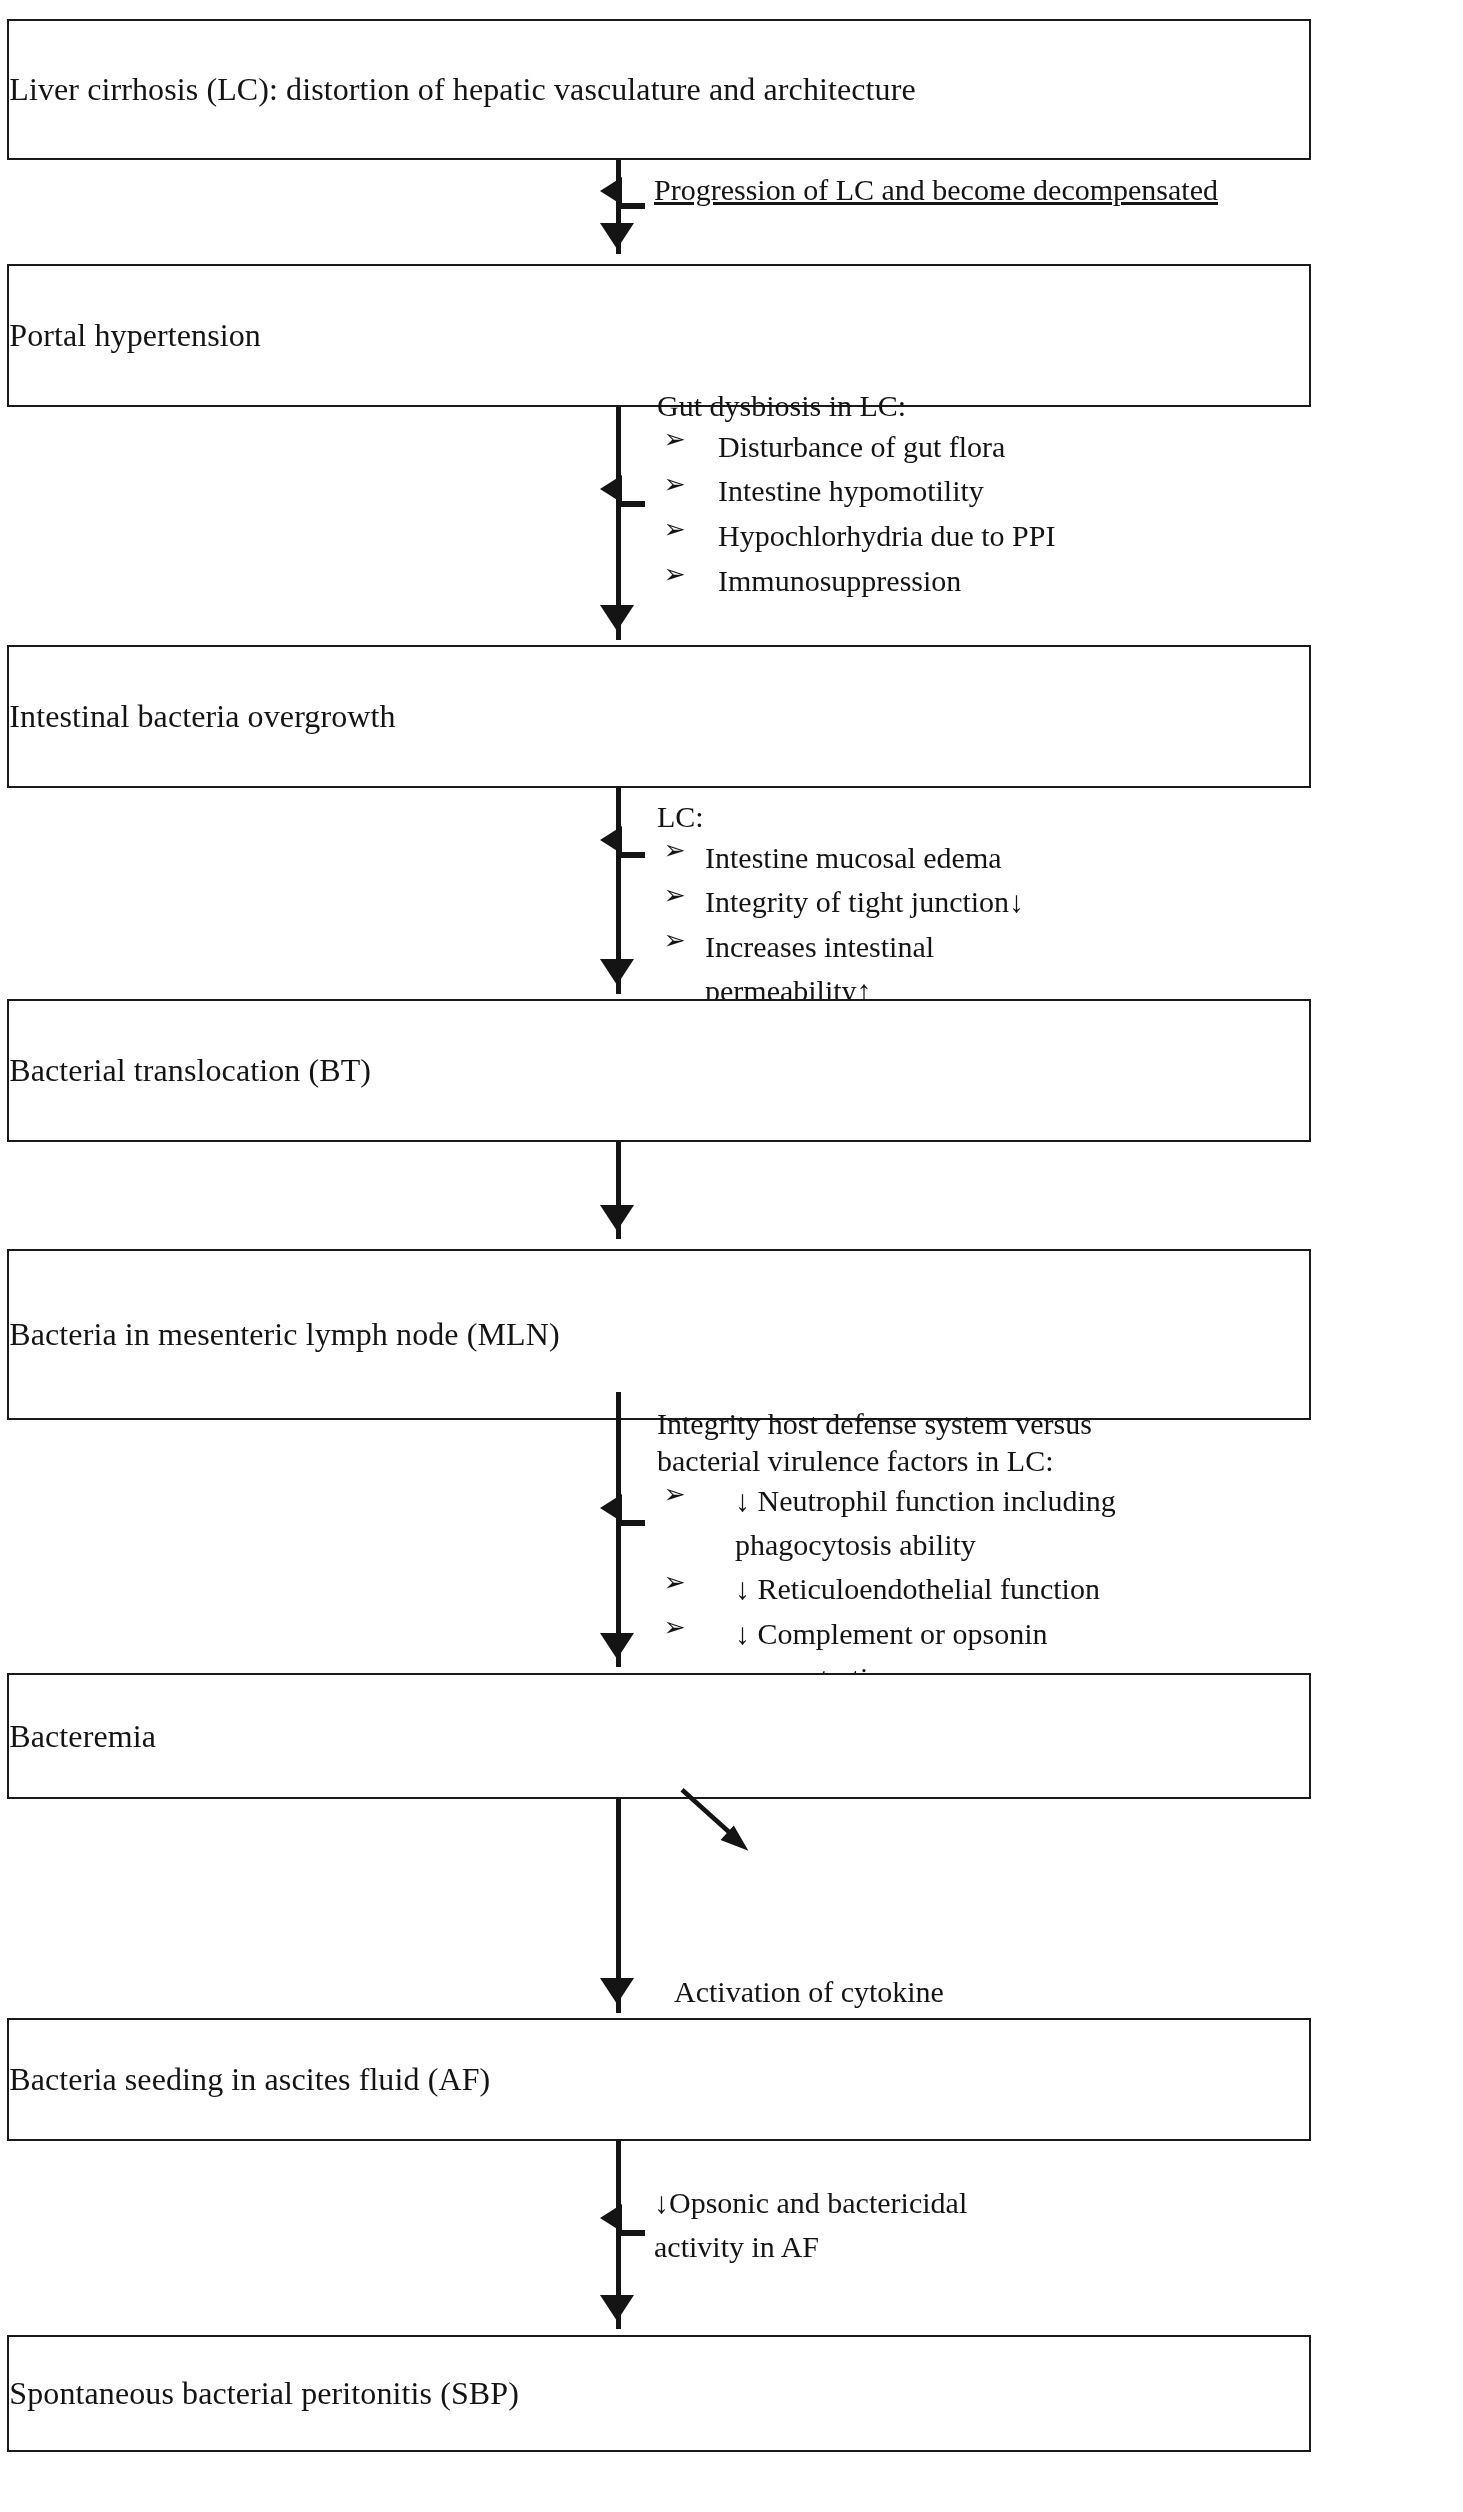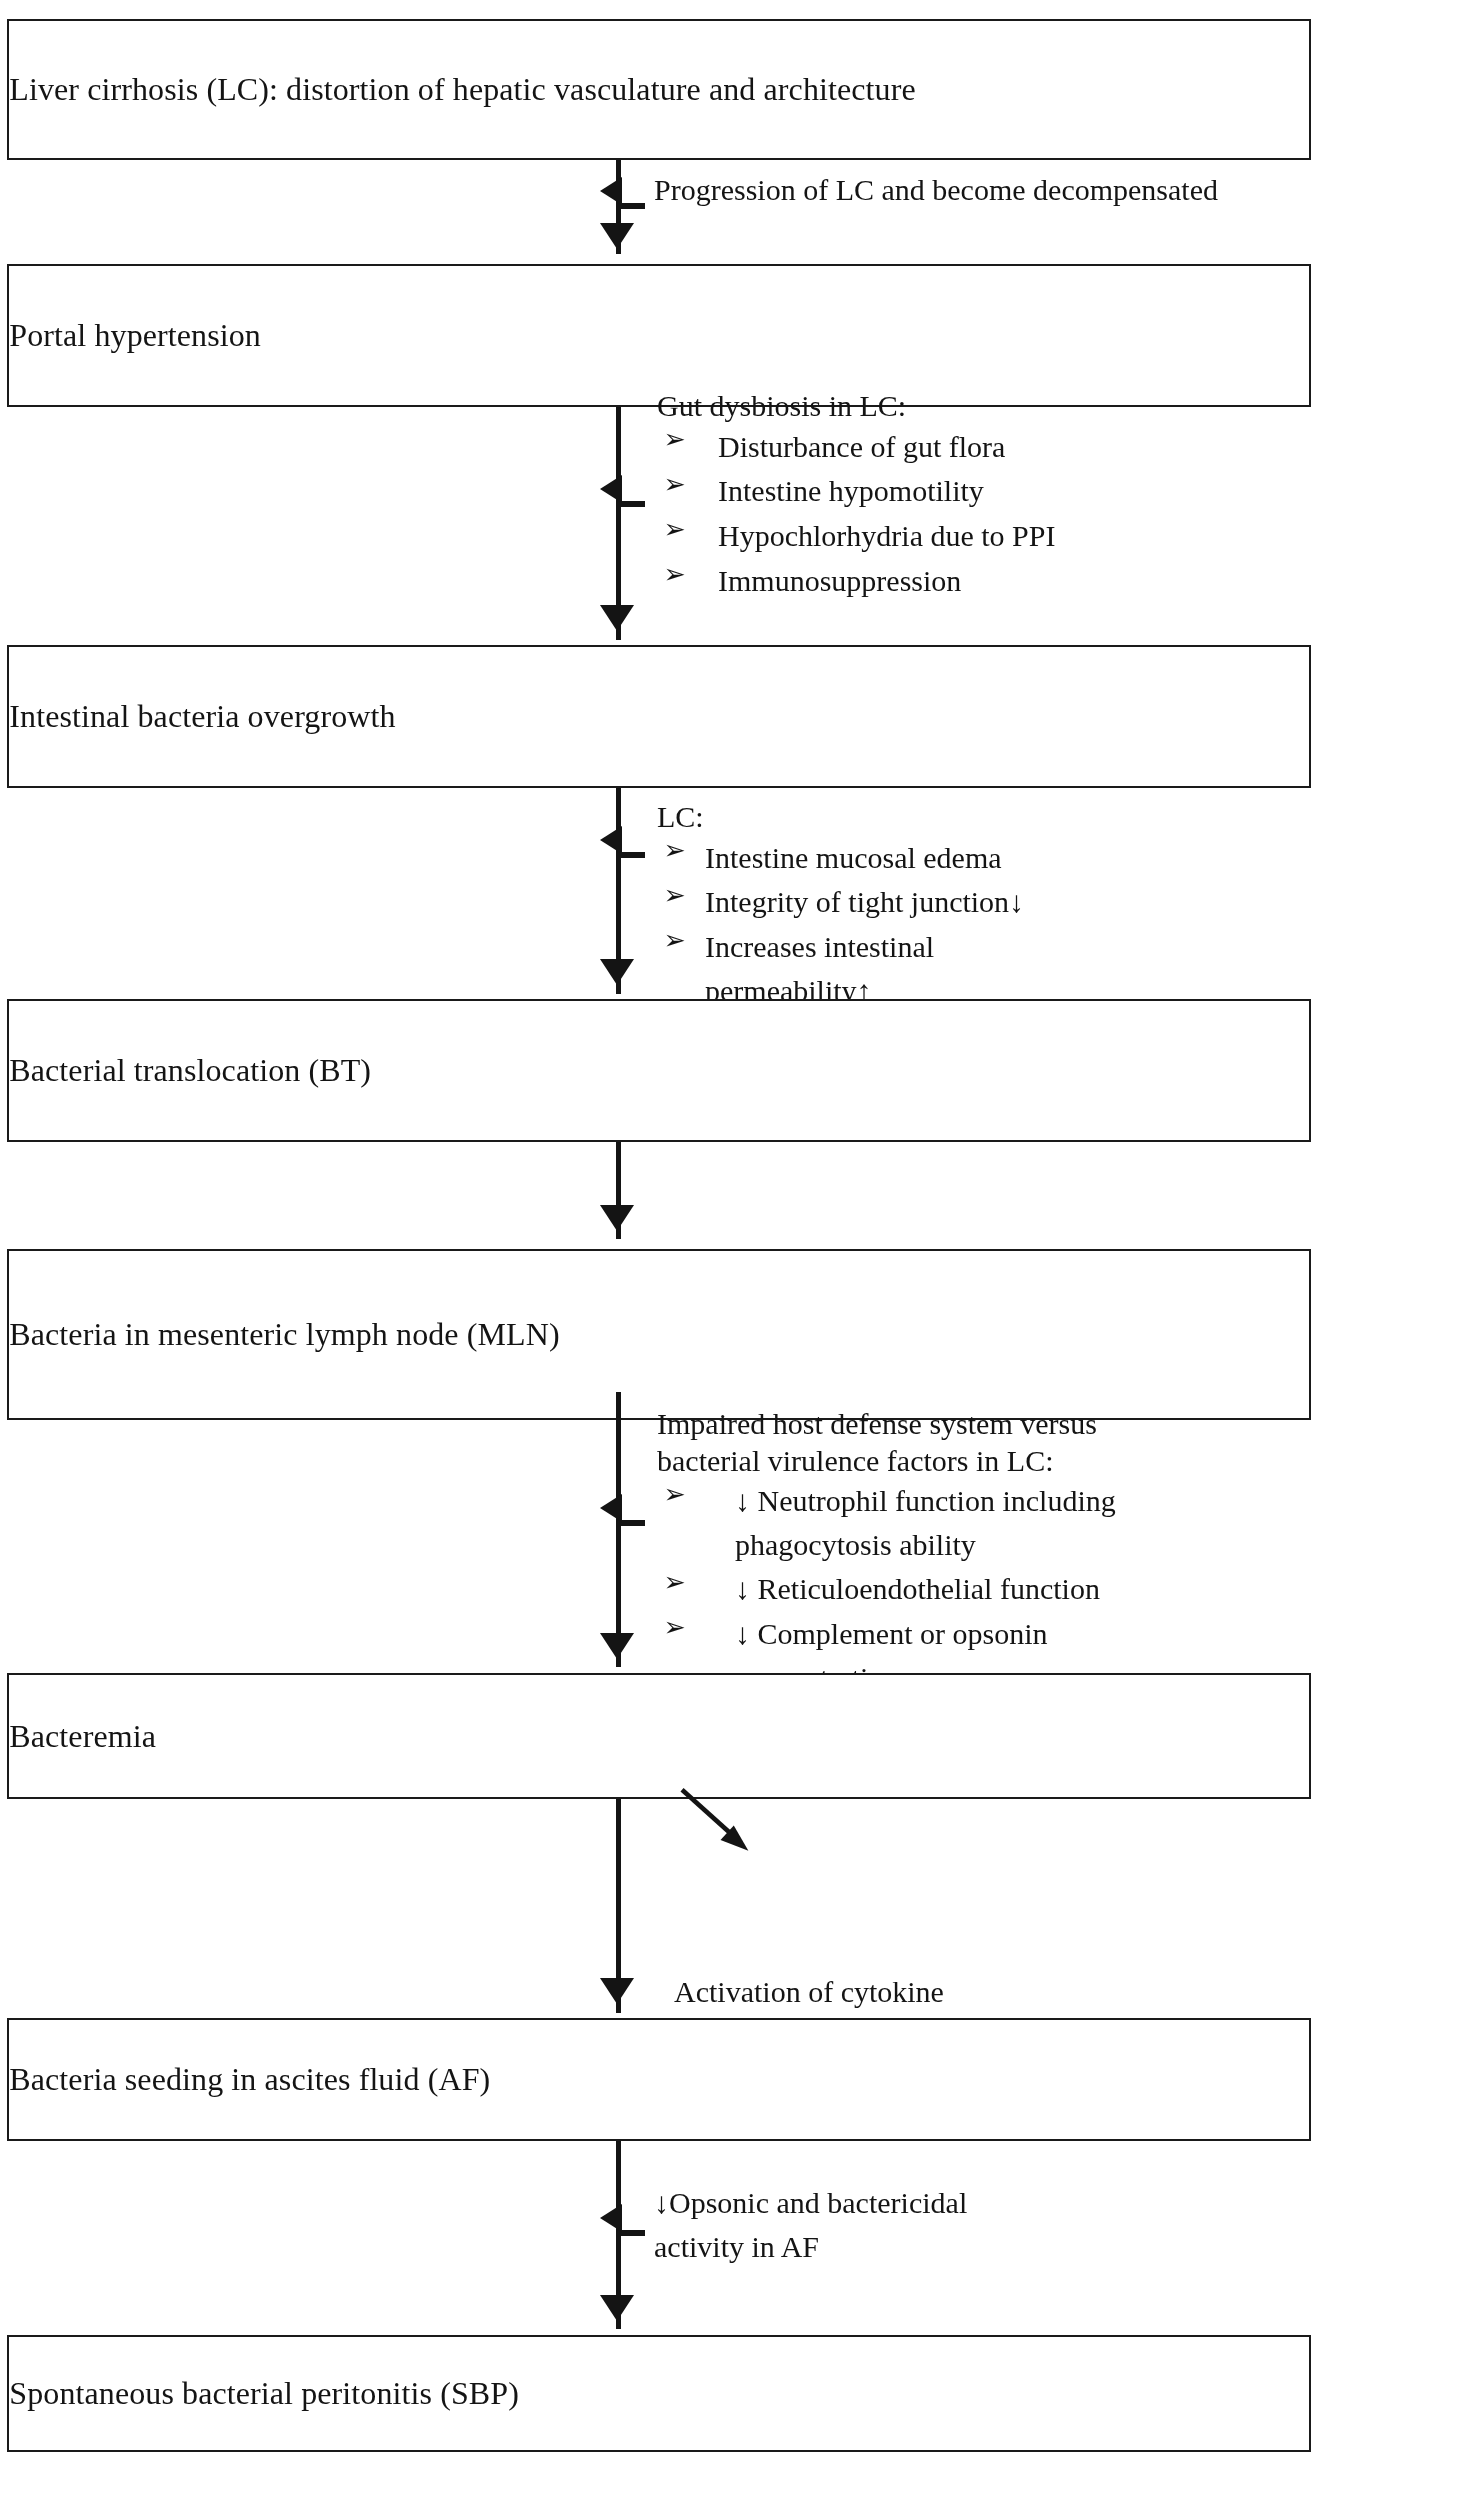--- a/index.html
+++ b/index.html
@@ -130,21 +130,21 @@
 
   <div class="node" style="top: 18.6px; height: 141px;">
     <span class="node-label" style="font-size: 32px;">Liver cirrhosis (LC): distortion of hepatic vasculature and architecture</span>
   </div>
 
   <div class="stem" style="top: 160px; height: 94px;"></div>
   <div class="stem-head" style="top: 223px; border-top-width: 26.6px; border-left-width: 17.3px; border-right-width: 17.3px; left: 600px;"></div>
 
   <div class="side-arrow" style="left: 620px; top: 203px; width: 25px;"></div>
   <div class="side-arrow-head" style="left: 600px; top: 177px;"></div>
-  <div class="annot-inline" style="left: 654px; top: 171px; font-size: 30px;">Progression of LC and become decompensated</div>
+  <div class="annot-inline" style="left: 654px; top: 171px; font-size: 30px; text-decoration: underline;">Progression of LC and become decompensated</div>
 
   <div class="node" style="top: 264px; height: 143px;">
     <span class="node-label" style="font-size: 32px;">Portal hypertension</span>
   </div>
 
   <div class="stem" style="top: 407px; height: 233px;"></div>
   <div class="stem-head" style="top: 605px; border-top-width: 26.6px; border-left-width: 17.3px; border-right-width: 17.3px; left: 600px;"></div>
 
   <div class="side-arrow" style="left: 620px; top: 501px; width: 25px;"></div>
   <div class="side-arrow-head" style="left: 600px; top: 475px;"></div>
@@ -210,21 +210,21 @@
     <span class="node-label" style="font-size: 32px;">Bacteria in mesenteric lymph node (MLN)</span>
   </div>
 
   <div class="stem" style="top: 1392px; height: 275px;"></div>
   <div class="stem-head" style="top: 1633px; border-top-width: 26.6px; border-left-width: 17.3px; border-right-width: 17.3px; left: 600px;"></div>
 
   <div class="side-arrow" style="left: 620px; top: 1520px; width: 25px;"></div>
   <div class="side-arrow-head" style="left: 600px; top: 1494px;"></div>
 
   <div class="annot" style="left: 657px; top: 1406px; font-size: 30px;">
-    <div class="annot-head">Impaired host defense system versus</div>
+    <div class="annot-head">Integrity host defense system versus</div>
     <div class="annot-head">bacterial virulence factors in LC:</div>
     <ul class="annot-list wide">
       <li style="max-width: 459px; line-height: 1.45;">
         <span class="bullet">➢</span>
         <span>↓ Neutrophil function including phagocytosis ability</span>
       </li>
       <li style="line-height: 1.45;">
         <span class="bullet">➢</span>
         <span>↓ Reticuloendothelial function</span>
       </li>

